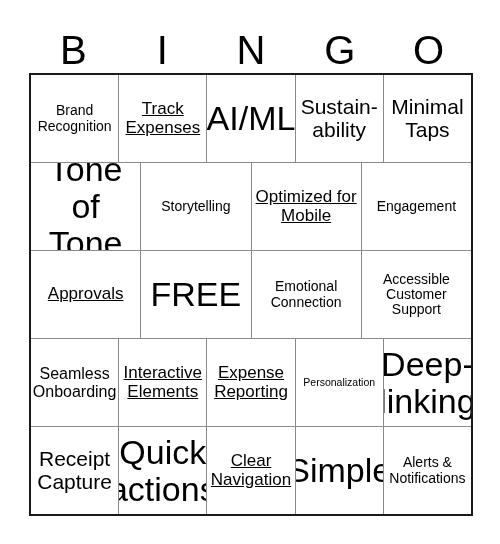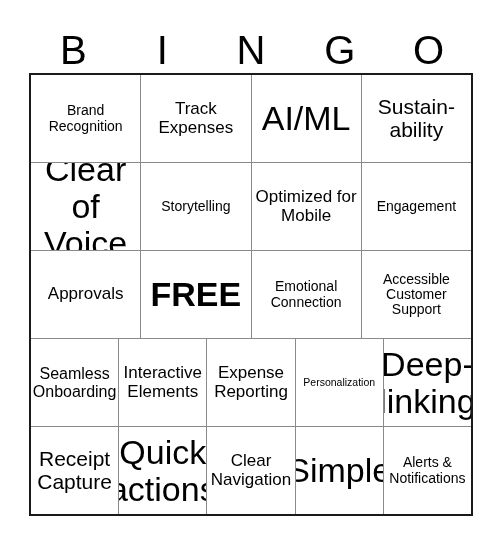--- a/index.html
+++ b/index.html
@@ -75,24 +75,24 @@
     padding: 1px 2px;
     min-width: 0;
     overflow: hidden;
     line-height: 1.08;
     color: #000000;
   }
   .cell:last-child {
     border-right: none;
   }
   
-  .fs-xxl { font-size: 34px; font-weight: bold; }
+  .fs-xxl { font-size: 34px; }
   .fs-xl  { font-size: 34px; }
   .fs-lg  { font-size: 21px; }
-  .fs-md  { font-size: 17px; }
+  .fs-md  { font-size: 17px; text-decoration: underline; }
   .fs-sm  { font-size: 14px; }
   .fs-xs  { font-size: 16px; }
   .fs-xxs { font-size: 10.5px; text-align: center; }
 </style>
 </head>
 <body>
 
 <div id="bingo-card">
 
   <div id="header-row">
@@ -103,24 +103,25 @@
     <div class="header-letter">O</div>
   </div>
 
   <div id="grid">
 
     <div class="grid-row">
       <div class="cell fs-sm">Brand Recognition</div>
       <div class="cell fs-md">Track Expenses</div>
       <div class="cell fs-xl">AI/ML</div>
       <div class="cell fs-lg">Sustain- ability</div>
+      <div class="cell fs-lg">Minimal Taps</div>
     </div>
 
     <div class="grid-row">
-      <div class="cell fs-xl">Clear of Voice</div>
+      <div class="cell fs-xl">Tone of Tone</div>
       <div class="cell fs-sm">Storytelling</div>
       <div class="cell fs-md">Optimized for Mobile</div>
       <div class="cell fs-sm">Engagement</div>
     </div>
 
     <div class="grid-row">
       <div class="cell fs-md">Approvals</div>
       <div class="cell fs-xxl">FREE</div>
       <div class="cell fs-sm">Emotional Connection</div>
       <div class="cell fs-sm">Accessible Customer Support</div>

